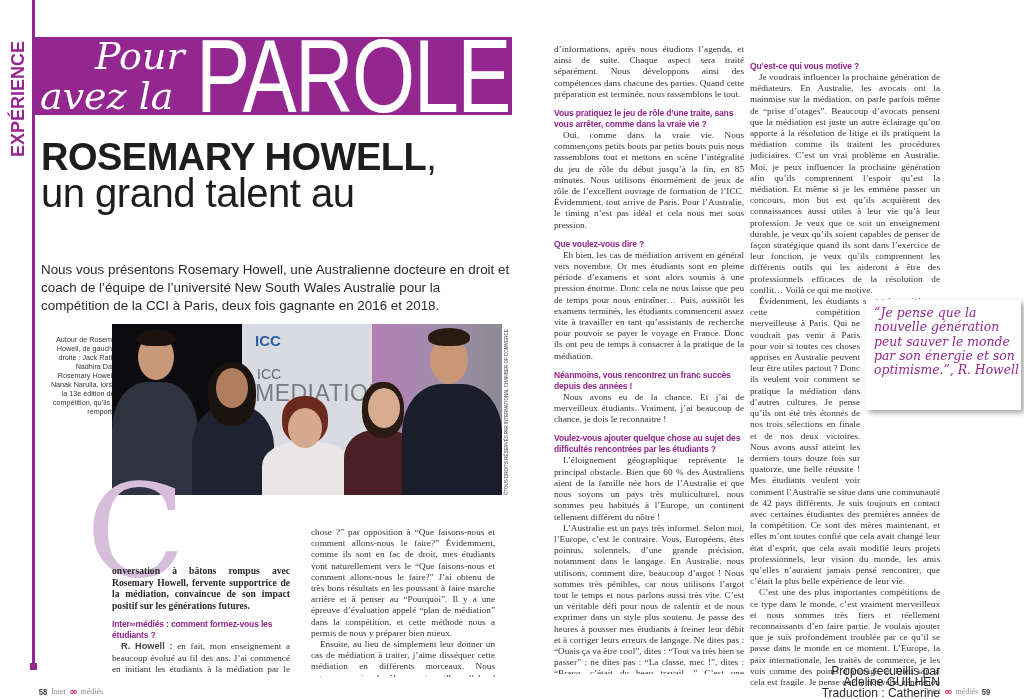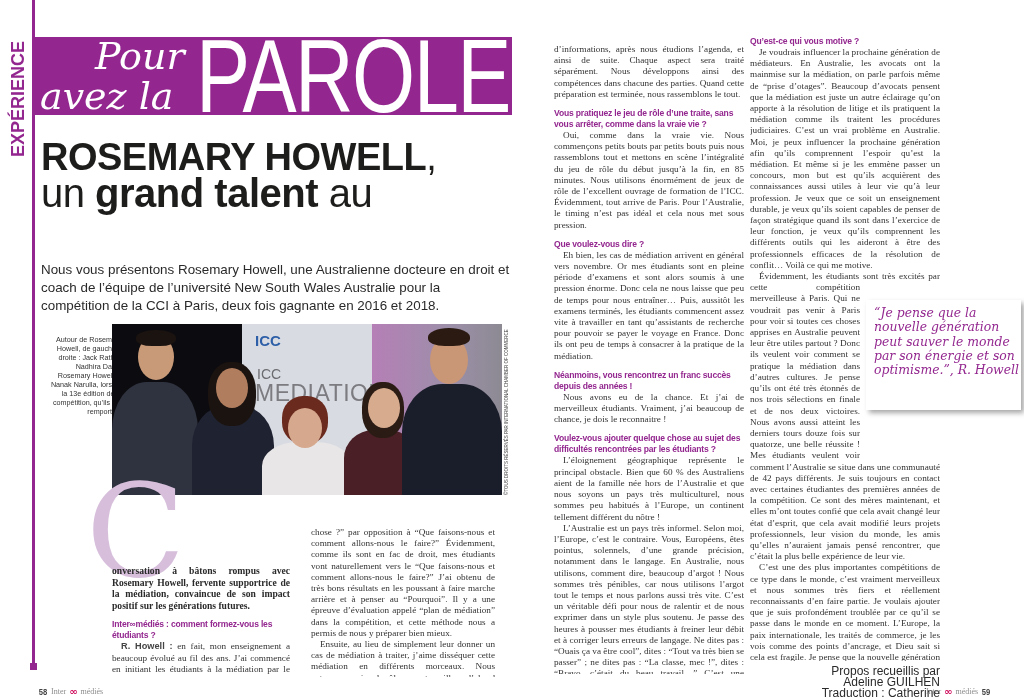--- a/index.html
+++ b/index.html
@@ -33,21 +33,21 @@
       position: absolute; left: 196px; top: 30px; font-family: "Liberation Sans", sans-serif;
       font-size: 104px; line-height: 92px; color: #fff; letter-spacing: -2px;
       transform: scaleX(0.78); transform-origin: left top; white-space: nowrap;
     }
 
     
     .headline { position: absolute; left: 41px; top: 141px; font-family: "Liberation Sans", sans-serif; color: #1d1d1b; }
     .headline-1 { font-size: 38px; font-weight: bold; line-height: 32px; letter-spacing: -0.5px; }
     .headline-1 .comma { font-weight: normal; }
     .headline-2 { font-size: 40px; line-height: 40px; letter-spacing: -0.5px; }
-    .headline-2 b { font-weight: bold; margin-top: 44px; }
+    .headline-2 b { font-weight: normal; margin-top: 44px; }
     .headline-3 { font-size: 40px; line-height: 38px; letter-spacing: -0.5px; }
 
     .intro {
       position: absolute; left: 41px; top: 261px; width: 470px;
       font-family: "Liberation Sans", sans-serif; font-size: 13.4px; line-height: 18px; color: #2a2a2a;
     }
 
     .caption {
       position: absolute; left: 44px; top: 335px; width: 78px; text-align: right;
       font-family: "Liberation Sans", sans-serif; font-size: 7.2px; line-height: 9px; color: #333;
@@ -84,21 +84,21 @@
       font-size: 9.3px; line-height: 11px; margin-top: 8px; text-align: left; letter-spacing: -0.2px;
       transform: scaleX(0.92); transform-origin: left;
       width: 108%;
     }
     .col .lead { font-size: 9.6px; line-height: 11.6px; font-weight: bold; color: #2a2a2a; margin-top: 38px; }
     .col .speaker { font-family: "Liberation Sans", sans-serif; font-weight: bold; color: #444; }
 
     .col-1 { left: 112px; top: 527px; width: 178px; }
     .col-2 { left: 311px; top: 527px; width: 184px; }
     .col-3 { left: 554px; top: 44px; width: 190px; }
-    .col-4 { left: 750px; top: 36px; width: 190px; }
+    .col-4 { left: 750px; top: 61px; width: 190px; }
 
     .pull-quote-box {
       position: absolute; left: 866px; top: 300px; width: 155px; height: 110px; background: #fff;
       box-shadow: 3px 3px 5px rgba(0,0,0,0.35);
     }
     .pull-quote {
       position: absolute; left: 874px; top: 306px; width: 150px;
       font-family: "DejaVu Serif", serif; font-style: italic; font-weight: normal;
       font-size: 12.4px; line-height: 14.3px; color: #93278f;
     }

